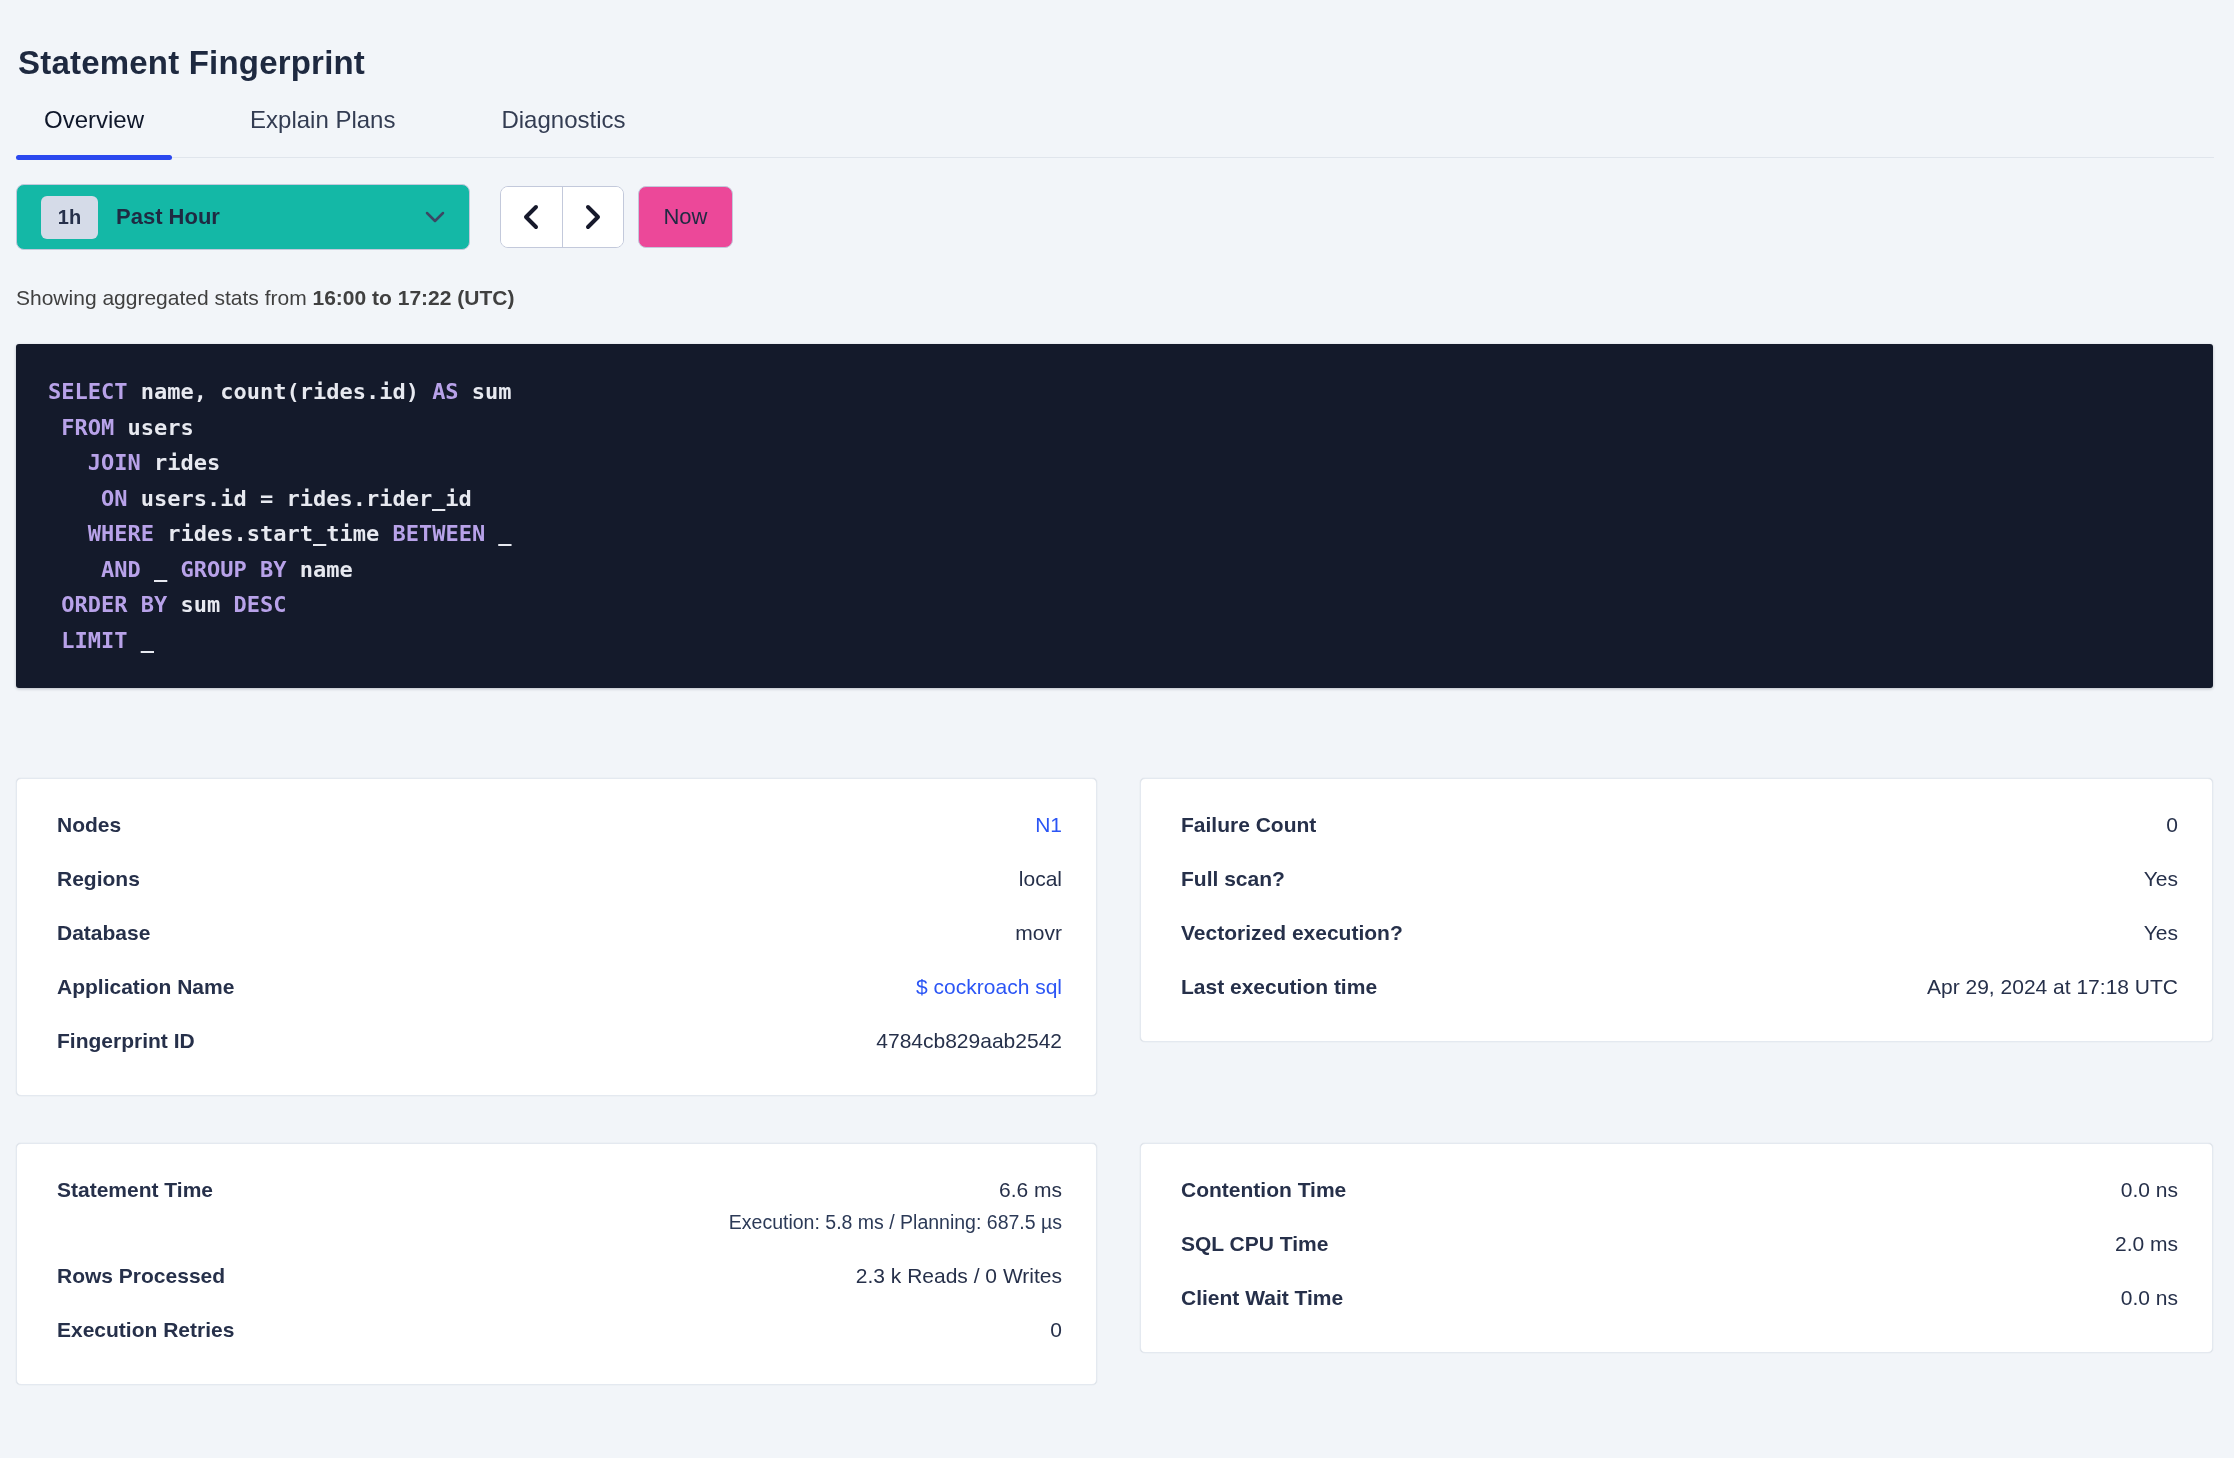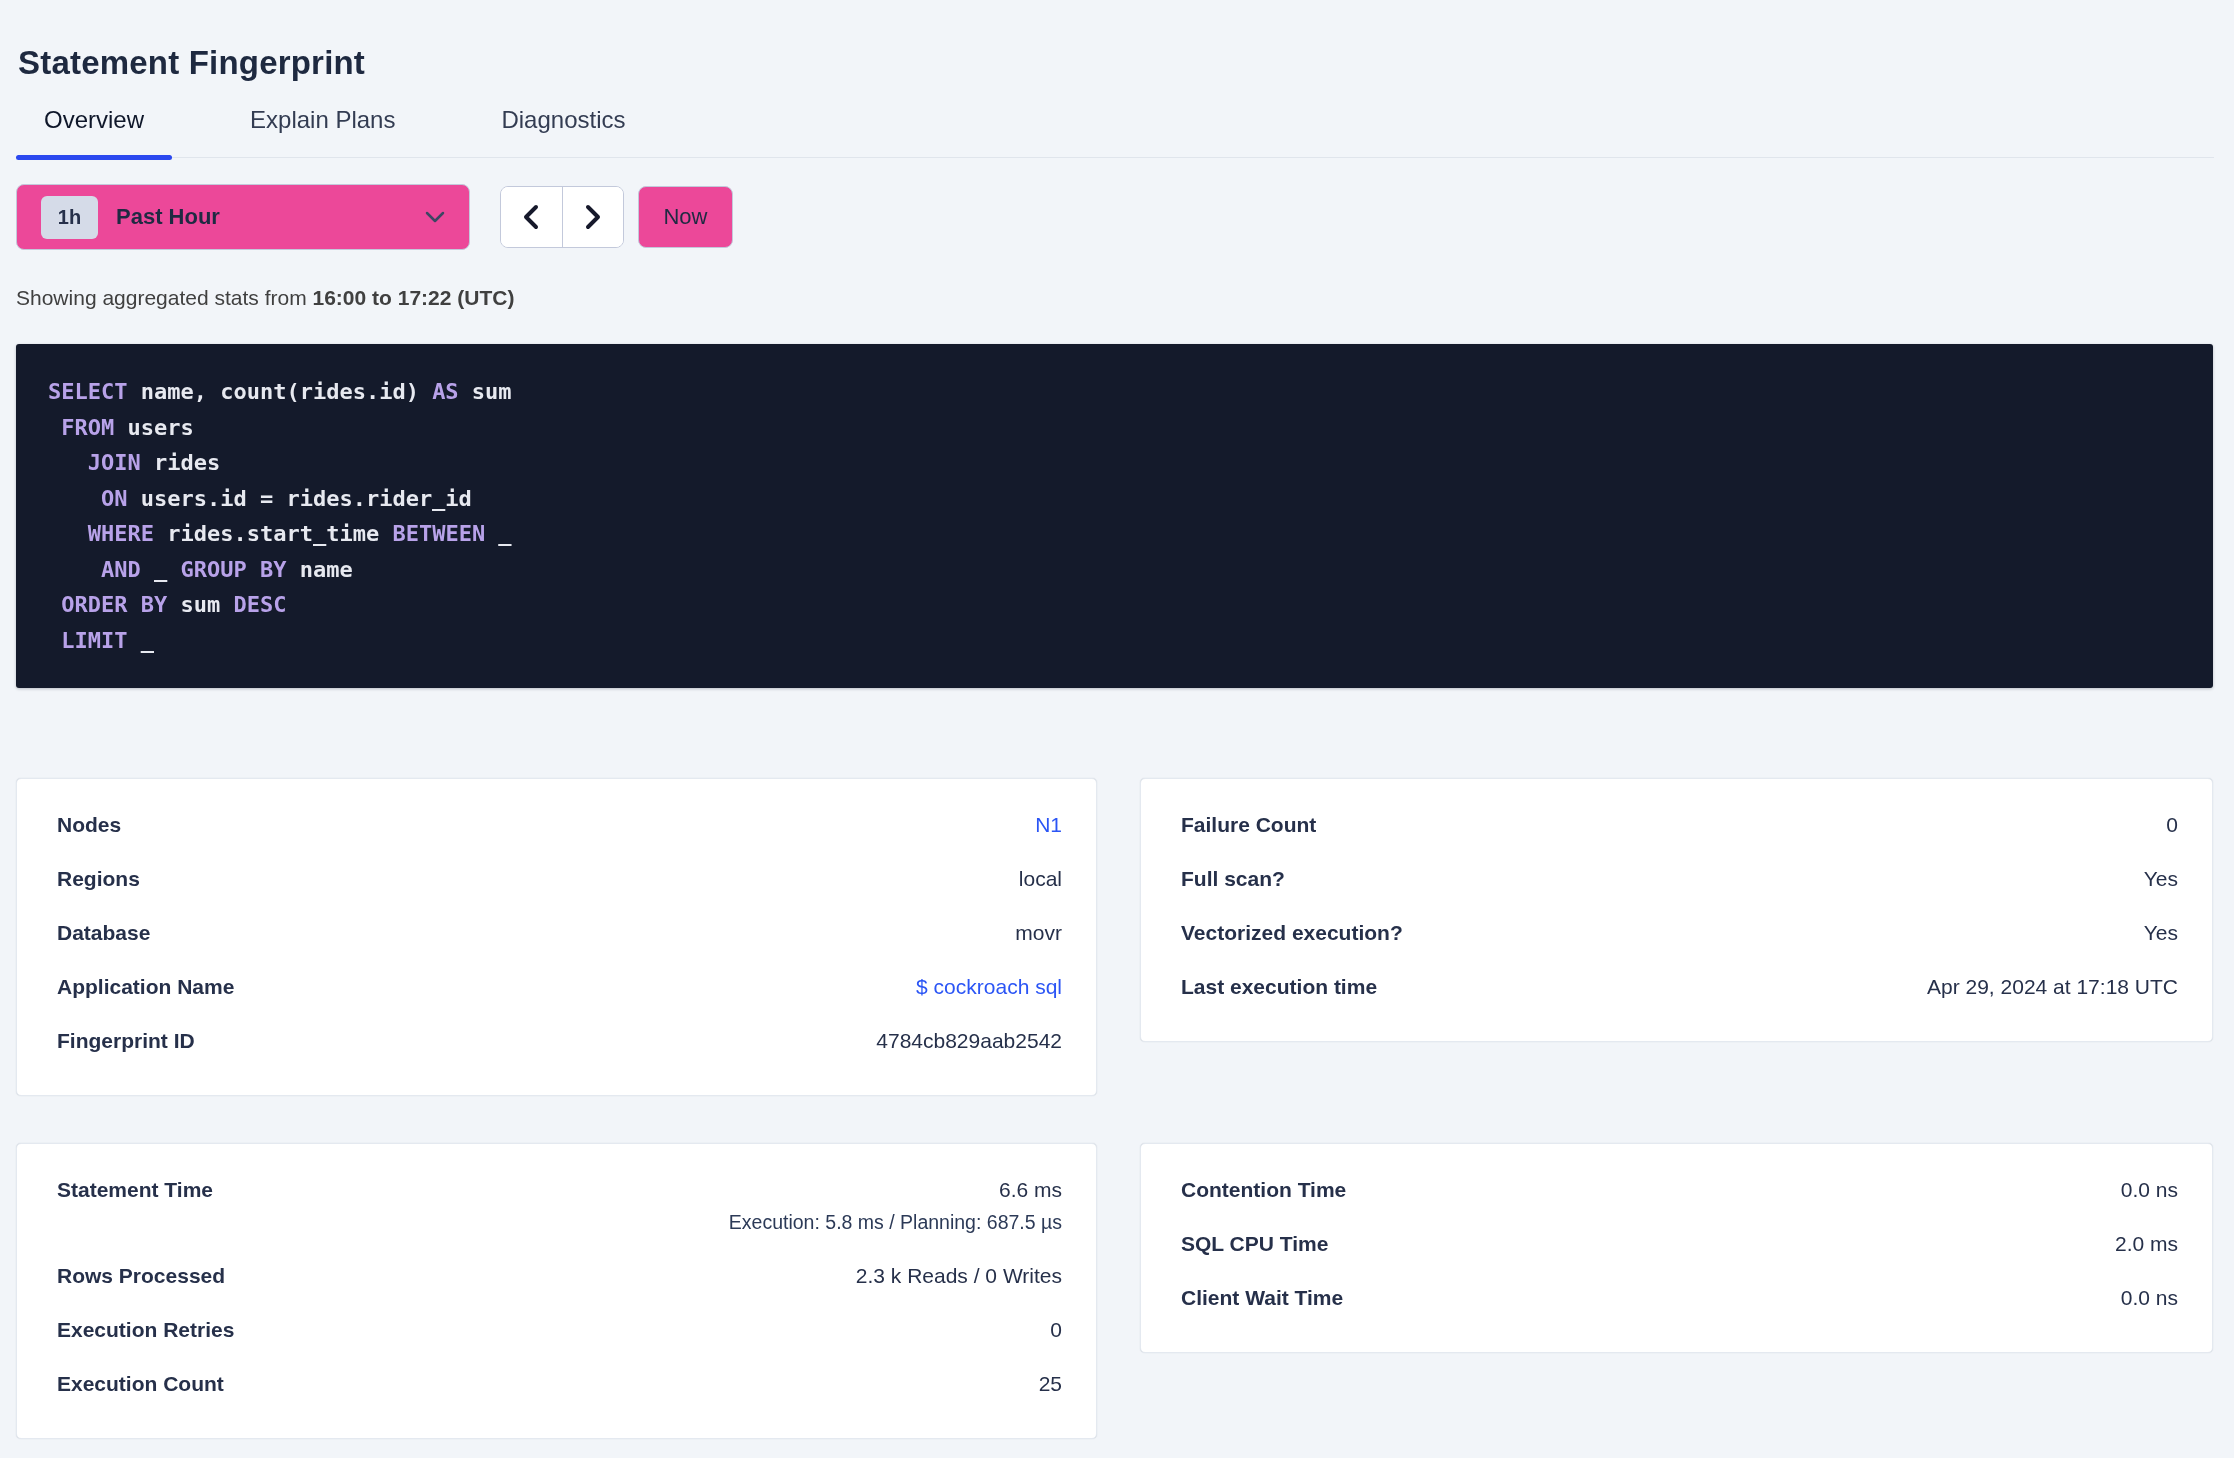--- a/index.html
+++ b/index.html
@@ -42,21 +42,21 @@
     left: 0; right: 0; bottom: -3px;
     height: 5px;
     border-radius: 3px;
     background: #2b48ef;
   }
 
   
   .controls { display: flex; align-items: center; margin-top: 26px; }
   .dropdown {
     width: 454px; height: 66px;
-    background: #ec4899;
+    background: #14b8a6;
     border: 1px solid #c3c9db;
     border-radius: 8px;
     display: flex; align-items: center;
     cursor: pointer;
   }
   .badge {
     margin-left: 24px;
     width: 57px; height: 43px;
     background: #d5dbe8;
     border-radius: 6px;
@@ -231,24 +231,20 @@
         <span class="vwrap"><span class="value">6.6 ms</span><div class="subvalue">Execution: 5.8 ms / Planning: 687.5 µs</div></span>
       </div>
       <div class="row">
         <span class="label">Rows Processed</span>
         <span class="vwrap"><span class="value">2.3 k Reads / 0 Writes</span></span>
       </div>
       <div class="row">
         <span class="label">Execution Retries</span>
         <span class="vwrap"><span class="value">0</span></span>
       </div>
-      <div class="row">
-        <span class="label">Execution Count</span>
-        <span class="vwrap"><span class="value">25</span></span>
-      </div>
     </section>
   <section class="card">
       <div class="row">
         <span class="label">Contention Time</span>
         <span class="vwrap"><span class="value">0.0 ns</span></span>
       </div>
       <div class="row">
         <span class="label">SQL CPU Time</span>
         <span class="vwrap"><span class="value">2.0 ms</span></span>
       </div>

